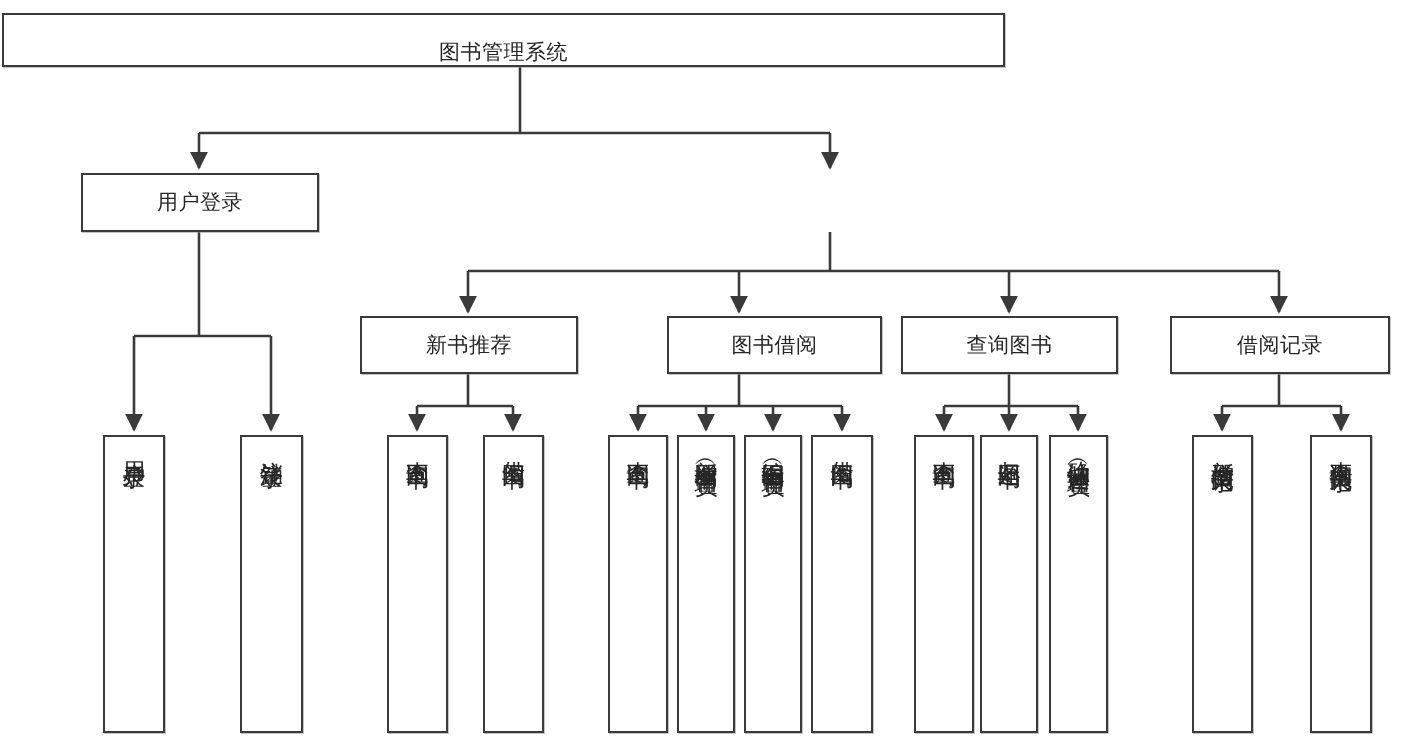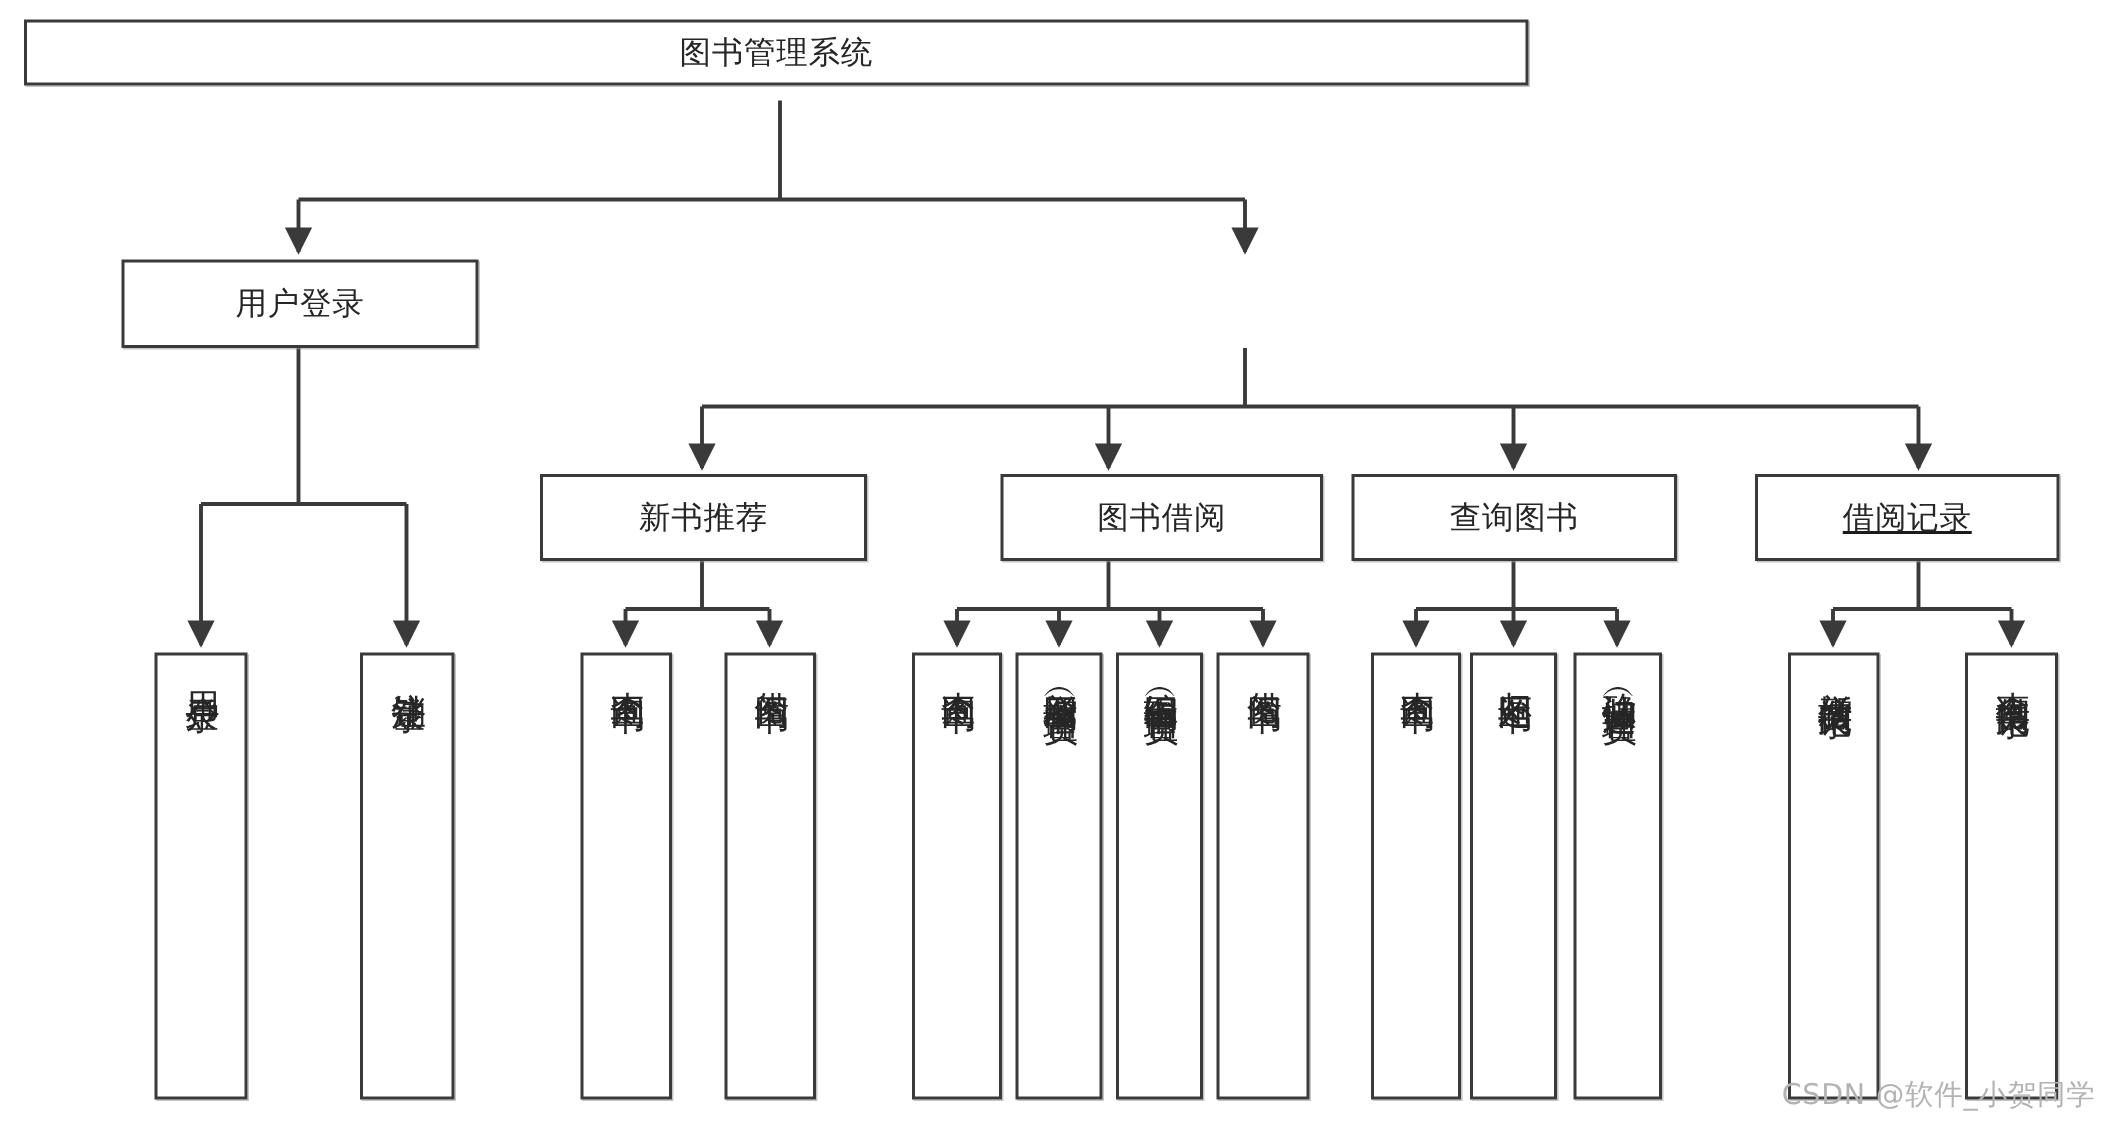--- a/index.html
+++ b/index.html
@@ -119,38 +119,38 @@
       <path d="M 1009 406 L 1009 430" marker-end="url(#arrow)"></path>
       <path d="M 1078 406 L 1078 430" marker-end="url(#arrow)"></path>
 
       <path d="M 1279 374 L 1279 406"></path>
       <path d="M 1222 406 L 1341 406"></path>
       <path d="M 1222 406 L 1222 430" marker-end="url(#arrow)"></path>
       <path d="M 1341 406 L 1341 430" marker-end="url(#arrow)"></path>
     </g>
   </svg>
 
-  <div class="node" style="left:16px; top:13px; width:1003px; height:44px;">
+  <div class="node" style="left:2px; top:13px; width:1003px; height:54px;align-items:flex-end;">
     <span class="node-label">图书管理系统</span>
   </div>
 
   <div class="node" style="left:81px; top:173px; width:238px; height:59px;">
     <span class="node-label">用户登录</span>
   </div>
 
   <div class="node" style="left:360px; top:316px; width:218px; height:58px;">
     <span class="node-label">新书推荐</span>
   </div>
   <div class="node" style="left:631px; top:316px; width:215px; height:58px;margin-left:36px;">
     <span class="node-label">图书借阅</span>
   </div>
   <div class="node" style="left:901px; top:316px; width:217px; height:58px;">
     <span class="node-label">查询图书</span>
   </div>
-  <div class="node" style="left:1170px; top:316px; width:203px; height:58px;text-decoration:underline;">
+  <div class="node" style="left:1170px; top:316px; width:220px; height:58px;">
     <span class="node-label">借阅记录</span>
   </div>
 
   <div class="node leaf" style="left:103px; top:435px; width:62px; height:298px;">
     <span class="node-label">用户登录</span>
   </div>
   <div class="node leaf" style="left:240px; top:435px; width:63px; height:298px;">
     <span class="node-label">注销登录</span>
   </div>
 
@@ -184,14 +184,13 @@
     <span class="node-label">确认归还（管理员）</span>
   </div>
 
   <div class="node leaf" style="left:1192px; top:435px; width:61px; height:298px;">
     <span class="node-label">新增借阅记录</span>
   </div>
   <div class="node leaf" style="left:1310px; top:435px; width:62px; height:298px;">
     <span class="node-label">查询借阅记录</span>
   </div>
 
-  <div class="watermark">CSDN @软件_小贺同学</div>
 </div>
 
 </body></html>

